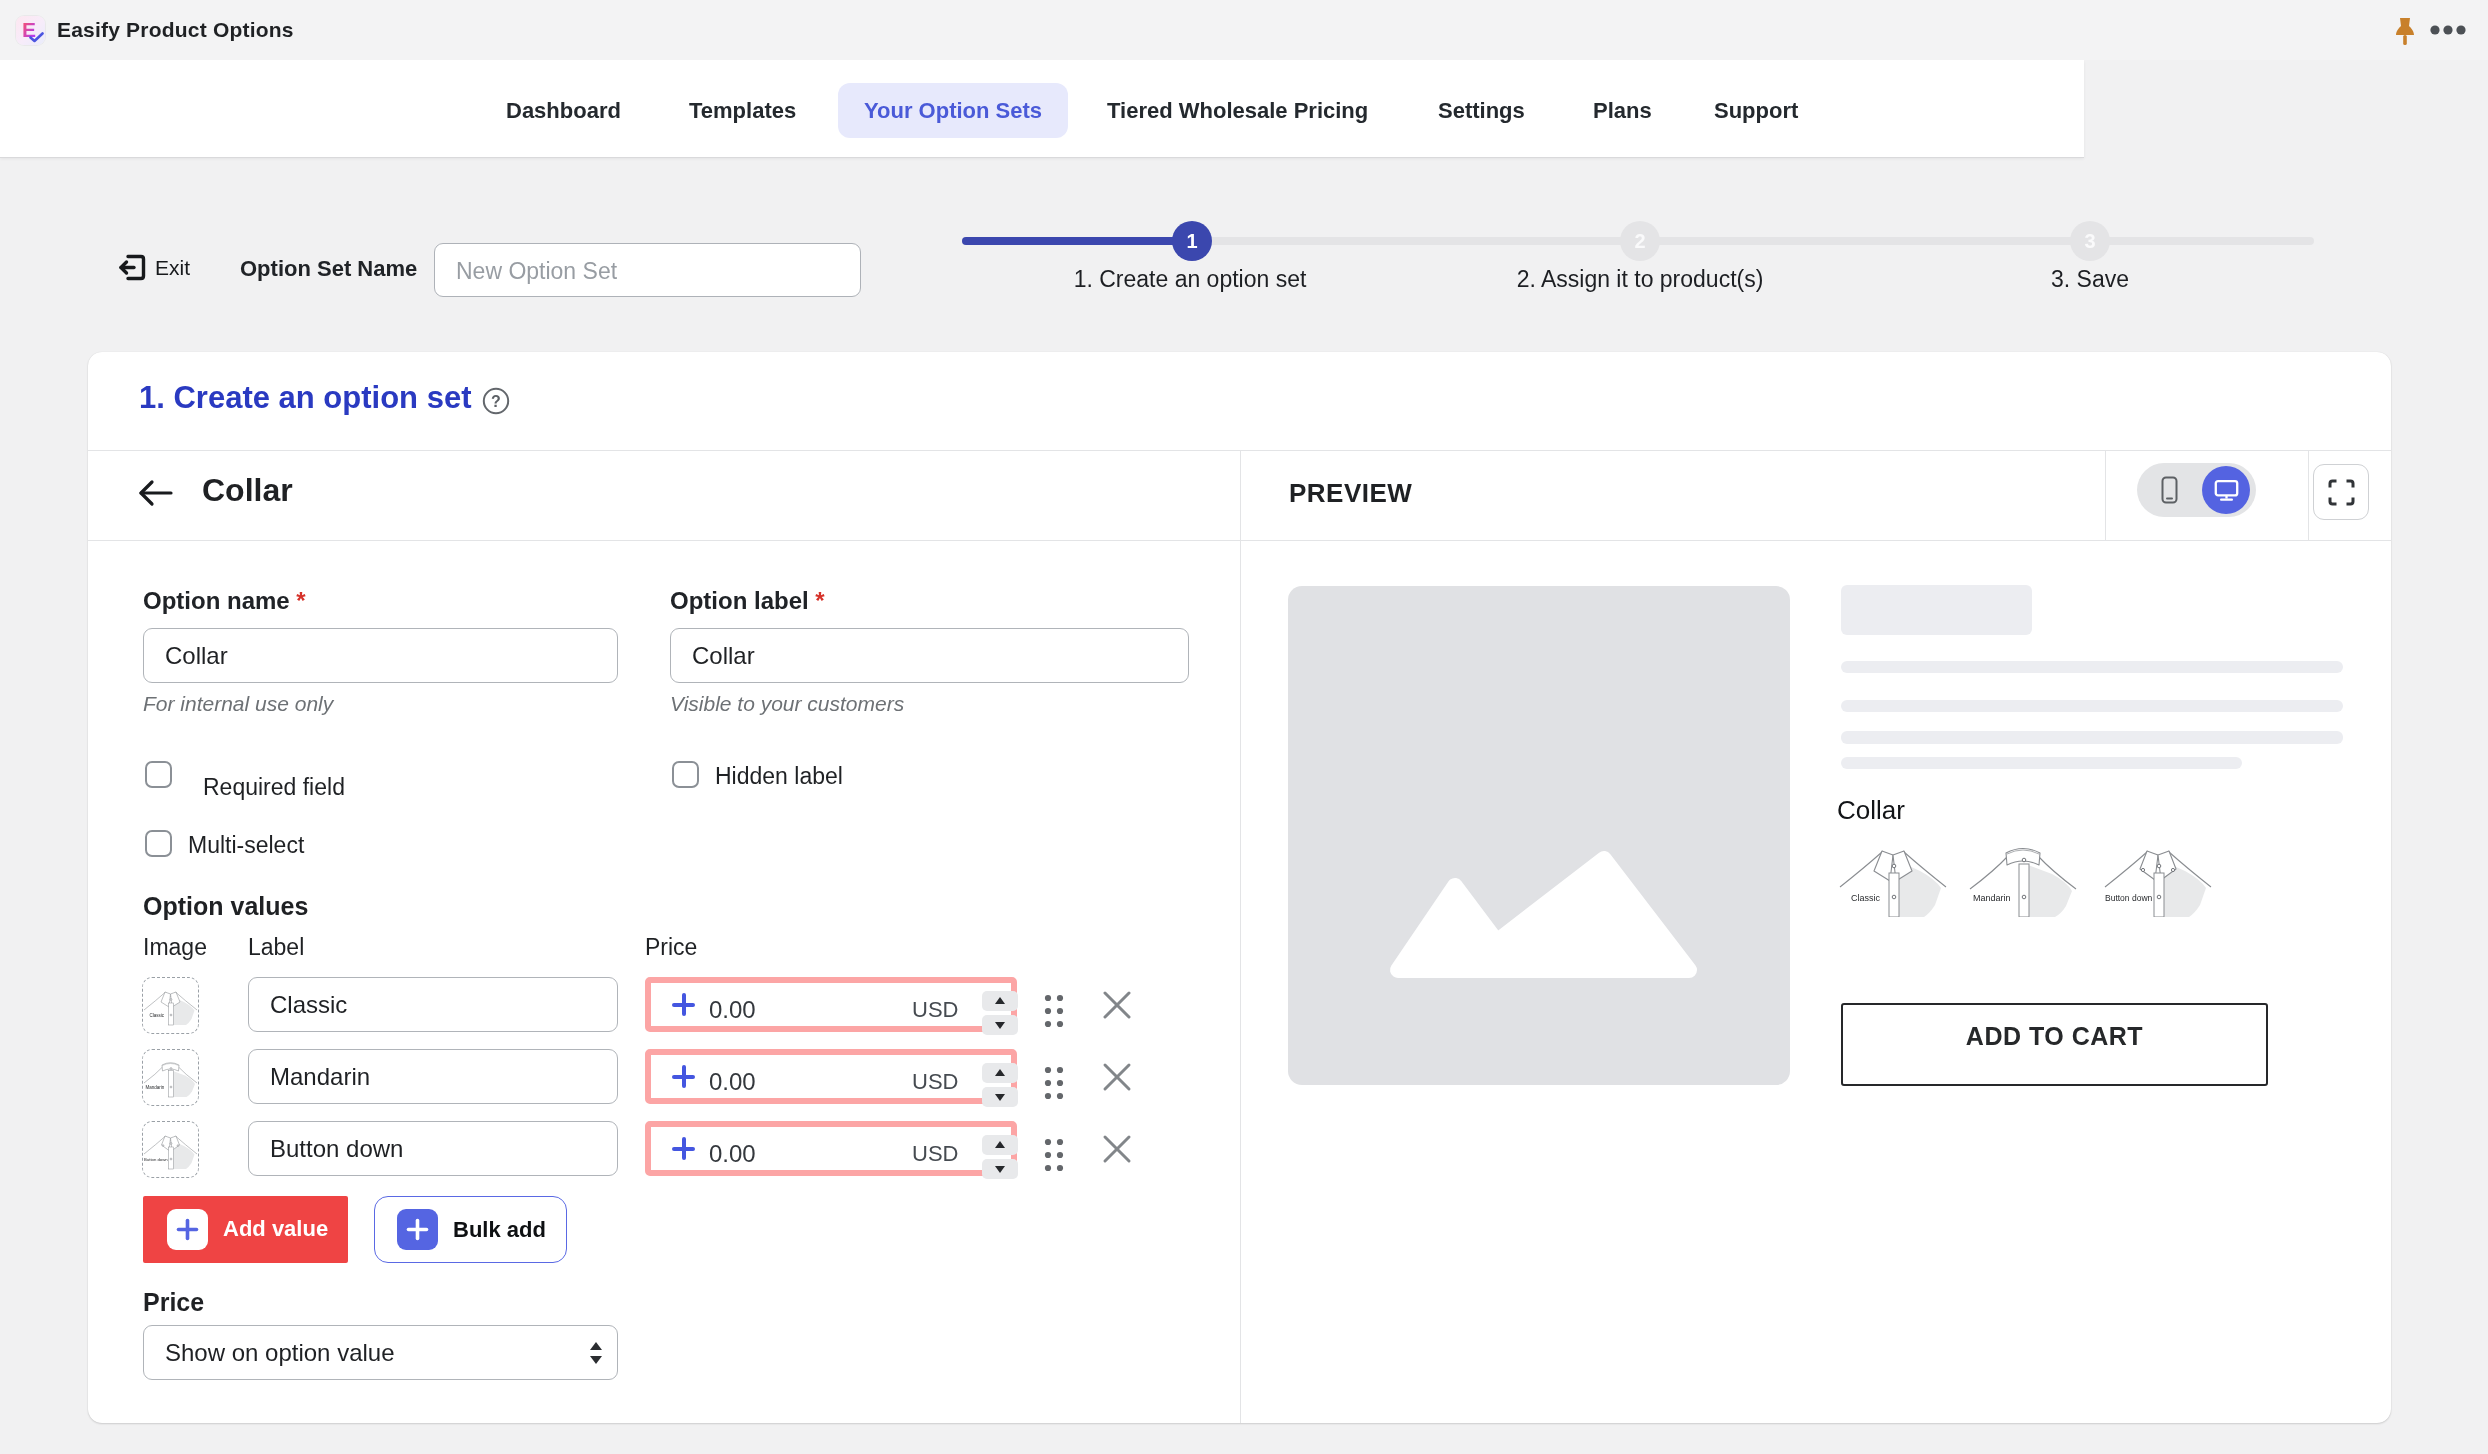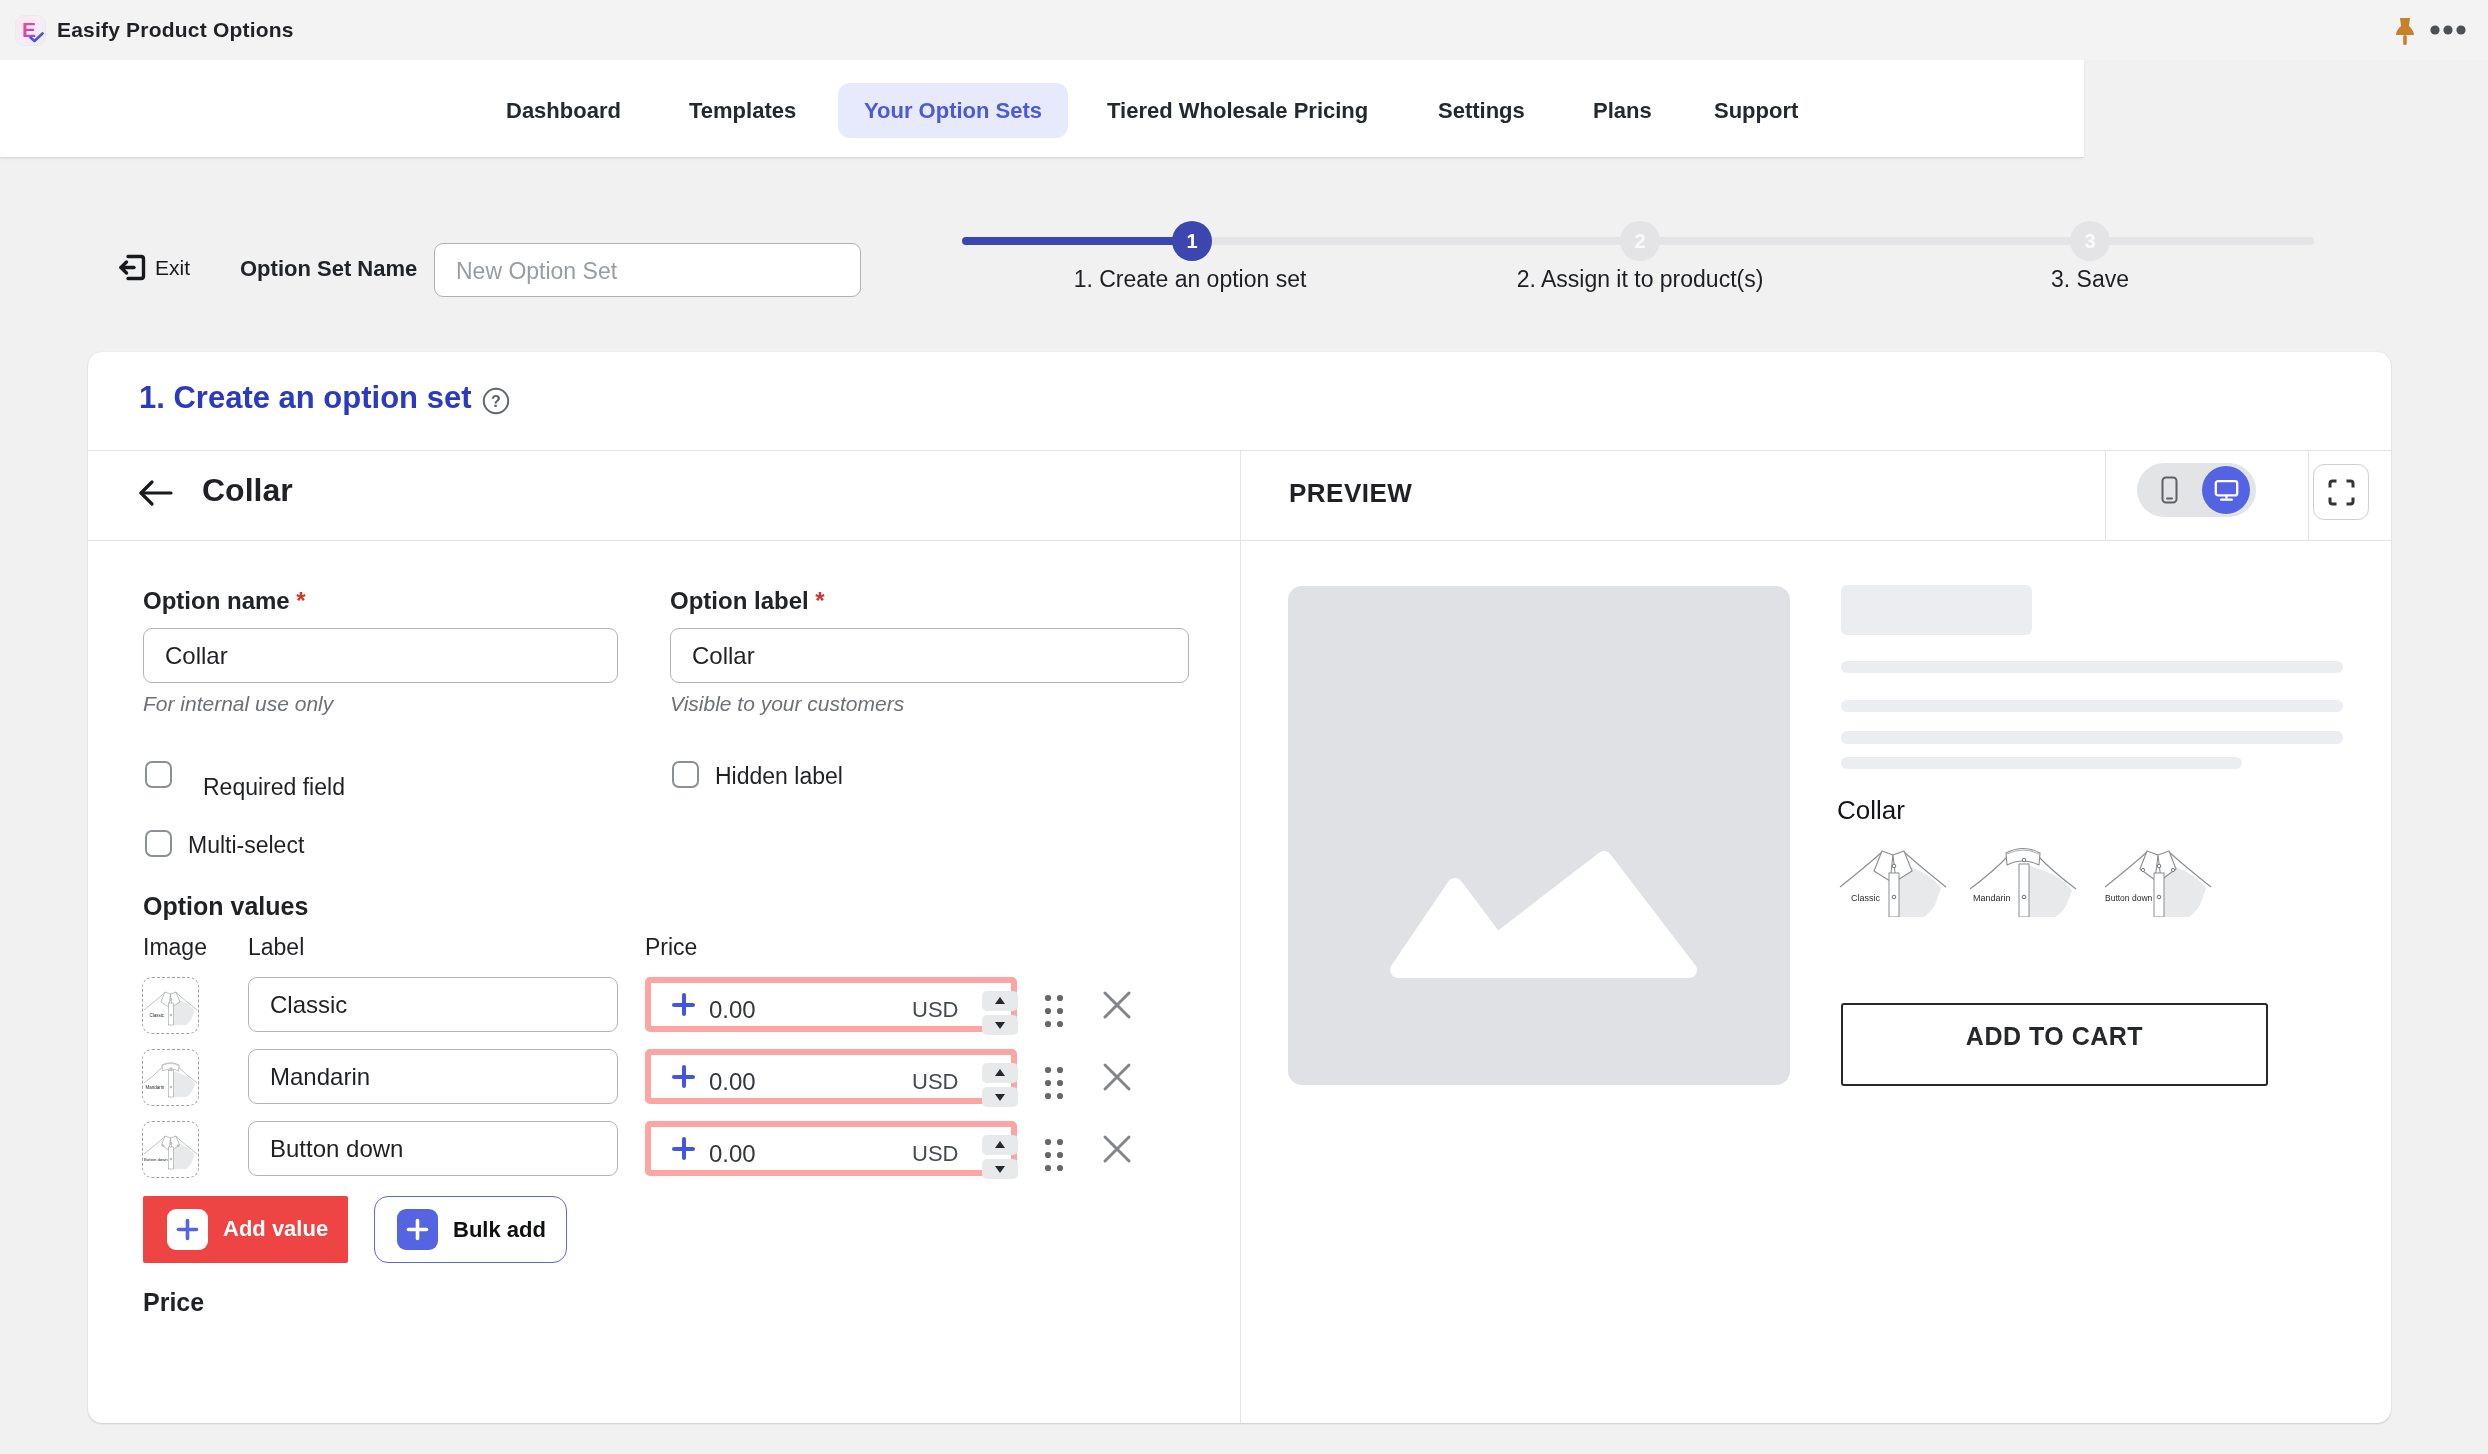--- a/index.html
+++ b/index.html
@@ -329,20 +329,27 @@
   <div class="abs" style="left:286px; top:844px; width:193px; height:67px; background:#fff; border:1.5px solid #5a69e4; border-radius:14px;">
     <div class="abs" style="left:22px; top:12px; width:41px; height:41px; background:#5565e2; border-radius:9px;"></div>
     <svg class="abs" style="left:31px; top:21px;" width="23" height="23" viewBox="0 0 23 23">
       <line x1="11.5" y1="2.5" x2="11.5" y2="20.5" stroke="#fff" stroke-width="3.6" stroke-linecap="round"></line>
       <line x1="2.5" y1="11.5" x2="20.5" y2="11.5" stroke="#fff" stroke-width="3.6" stroke-linecap="round"></line>
     </svg>
     <div class="abs" style="left:78px; top:20px; font-size:22px; font-weight:700; color:#0e1012;">Bulk add</div>
   </div>
 
   <div class="h2" style="left:55px; top:936px;">Price</div>
+  <div class="inp" style="left:55px; top:973px; width:475px;">
+      <span>Show on option value</span>
+    <svg class="abs" style="left:444px; top:15px;" width="16" height="24" viewBox="0 0 16 24">
+      <path d="M8 1 L14 9 L2 9 Z" fill="#2b2d30"></path>
+      <path d="M8 23 L14 15 L2 15 Z" fill="#2b2d30"></path>
+    </svg>
+  </div>
 
   <div class="abs" style="left:1201px; top:126px; font-size:26px; font-weight:700; color:#1f2124; letter-spacing:0.5px;">PREVIEW</div>
   <div class="abs" style="left:2017px; top:98px; width:1px; height:90px; background:#e3e4e6;"></div>
   <div class="abs" style="left:2220px; top:98px; width:1px; height:90px; background:#e3e4e6;"></div>
   <div class="abs" style="left:2049px; top:111px; width:119px; height:54px; background:#e3e4e6; border-radius:27px;">
     <svg class="abs" style="left:24px; top:13px;" width="17" height="28" viewBox="0 0 17 28">
       <rect x="1.5" y="1.5" width="14" height="25" rx="3.5" fill="none" stroke="#5d6064" stroke-width="2"></rect>
       <line x1="6" y1="22.5" x2="11" y2="22.5" stroke="#5d6064" stroke-width="2" stroke-linecap="round"></line>
     </svg>
     <div class="abs" style="left:65px; top:3px; width:48px; height:48px; background:#5463e1; border-radius:50%;">

